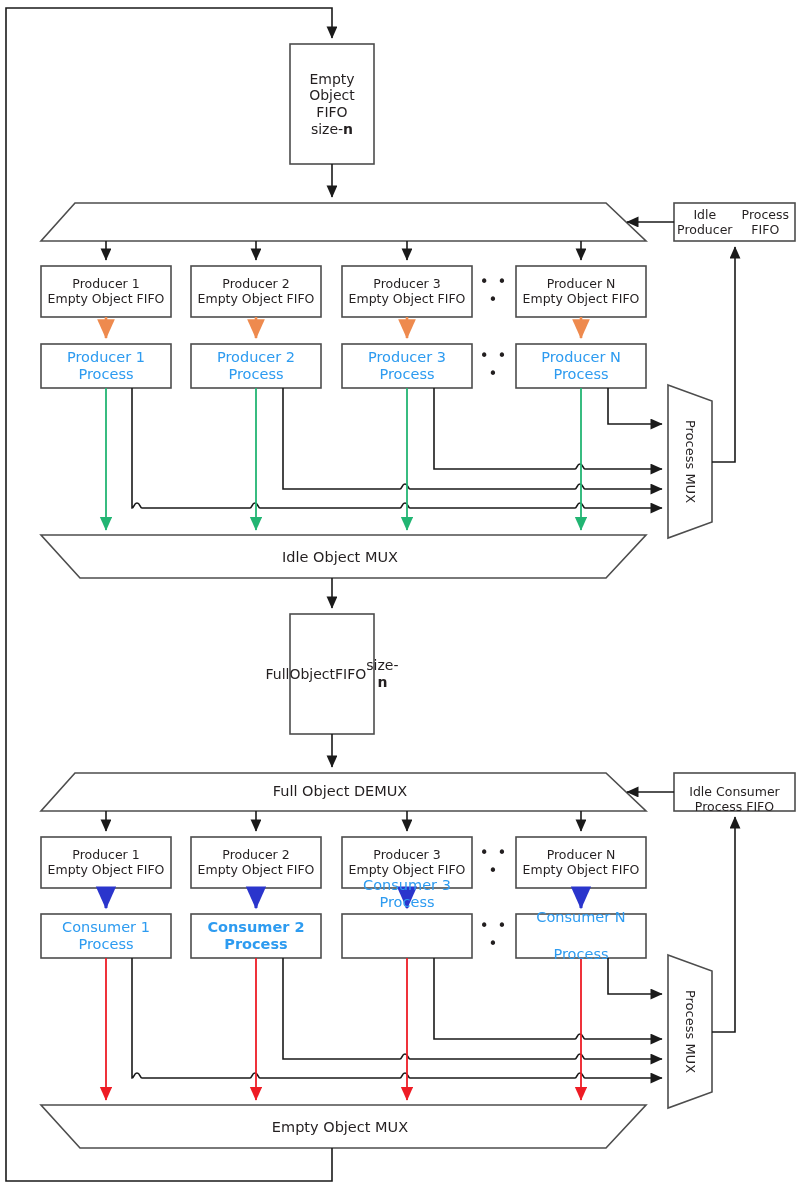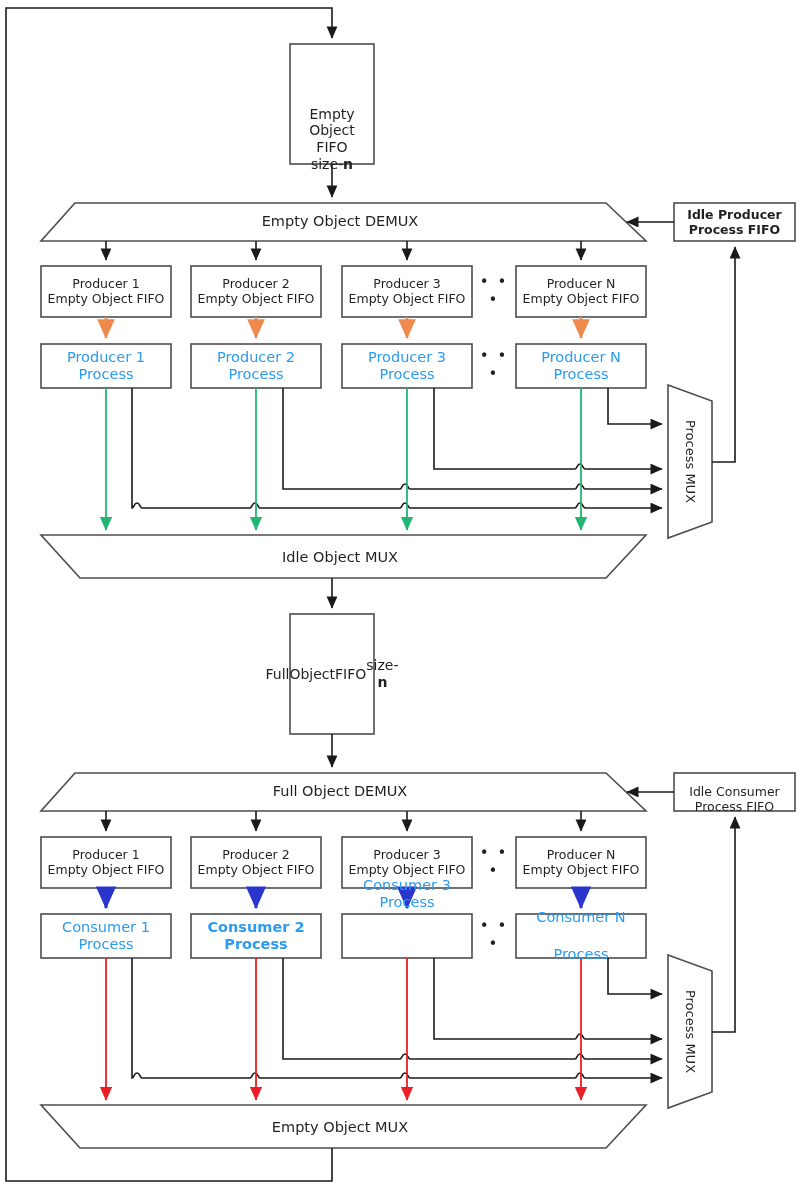--- a/index.html
+++ b/index.html
@@ -180,40 +180,39 @@
     </g>
 
     <g fill="none" stroke="#ee1c25" stroke-width="1.8">
       <path d="M106,958 L106,1100" marker-end="url(#ah-red)"></path>
       <path d="M256,958 L256,1100" marker-end="url(#ah-red)"></path>
       <path d="M407,958 L407,1100" marker-end="url(#ah-red)"></path>
       <path d="M581,958 L581,1100" marker-end="url(#ah-red)"></path>
     </g>
   </svg>
 
-  <div class="lbl bigfifo-lbl" style="left:290px;top:44px;width:84px;height:120px;flex-direction:column;margin-top:35px;">
+  <div class="lbl bigfifo-lbl" style="left:290px;top:44px;width:84px;height:120px;flex-direction:column;">
     <span>Empty</span>
     <span>Object</span>
     <span>FIFO</span>
     <span><span>size-</span><span class="bold-n">n</span></span>
   </div>
 
   <div class="lbl bigfifo-lbl" style="left:290px;top:614px;width:84px;height:120px;">
     <span>Full</span>
     <span>Object</span>
     <span>FIFO</span>
     <span><span>size-</span><span class="bold-n">n</span></span>
   </div>
 
-  <div class="lbl mux-lbl" style="left:140px;top:210px;width:400px;height:24px;">Empty Object DEMUX</div>
   <div class="lbl mux-lbl" style="left:140px;top:546px;width:400px;height:24px;">Idle Object MUX</div>
   <div class="lbl mux-lbl" style="left:140px;top:1116px;width:400px;height:24px;">Empty Object MUX</div>
   <div class="lbl mux-lbl" style="left:140px;top:780px;width:400px;height:24px;">Full Object DEMUX</div>
 
-  <div class="lbl idle-lbl" style="left:674px;top:203px;width:121px;height:40px;flex-direction:column;font-weight:bold;">
+  <div class="lbl idle-lbl" style="left:674px;top:203px;width:121px;height:40px;flex-direction:row;">
     <span>Idle Producer</span>
     <span>Process FIFO</span>
   </div>
   <div class="lbl idle-lbl" style="left:674px;top:773px;width:121px;height:54px;flex-direction:column;text-align:center;">
     <span>Idle Consumer</span>
     <span>Process FIFO</span>
   </div>
 
   <div class="lbl vert-lbl" style="left:620px;top:414px;width:140px;height:95px;transform:rotate(90deg);">Process MUX</div>
   <div class="lbl vert-lbl" style="left:620px;top:984px;width:140px;height:95px;transform:rotate(90deg);">Process MUX</div>

